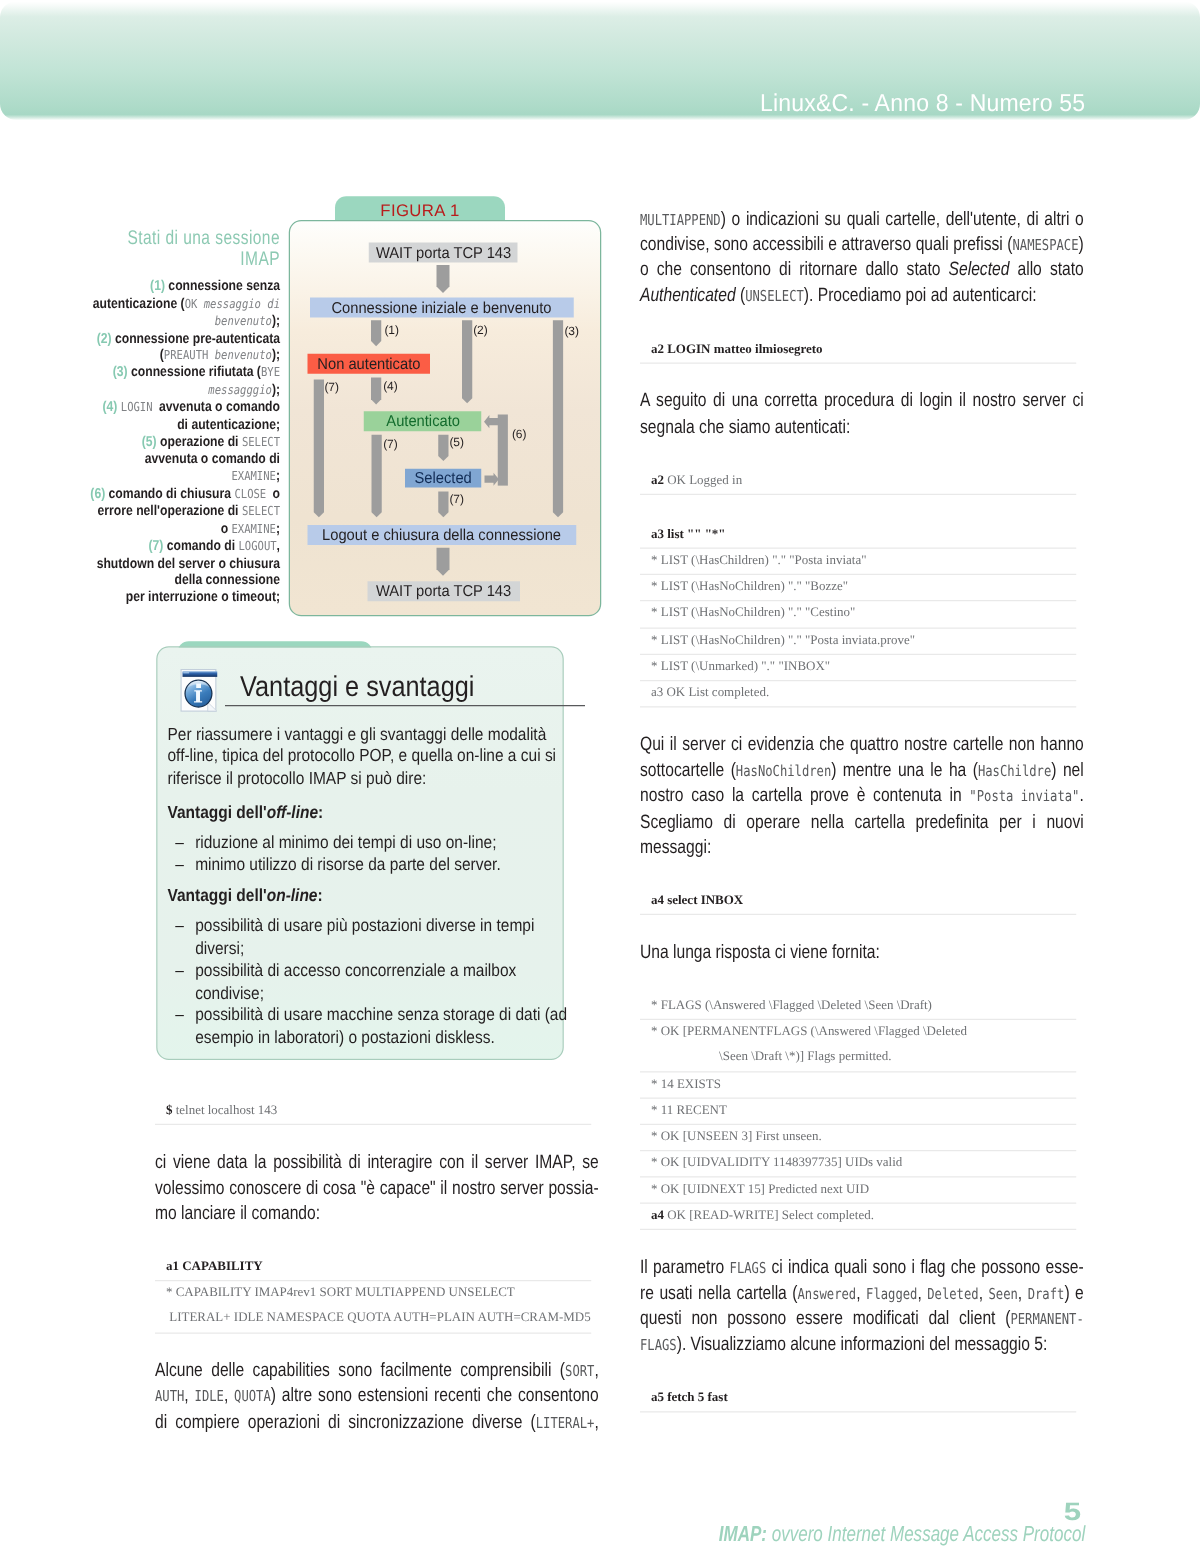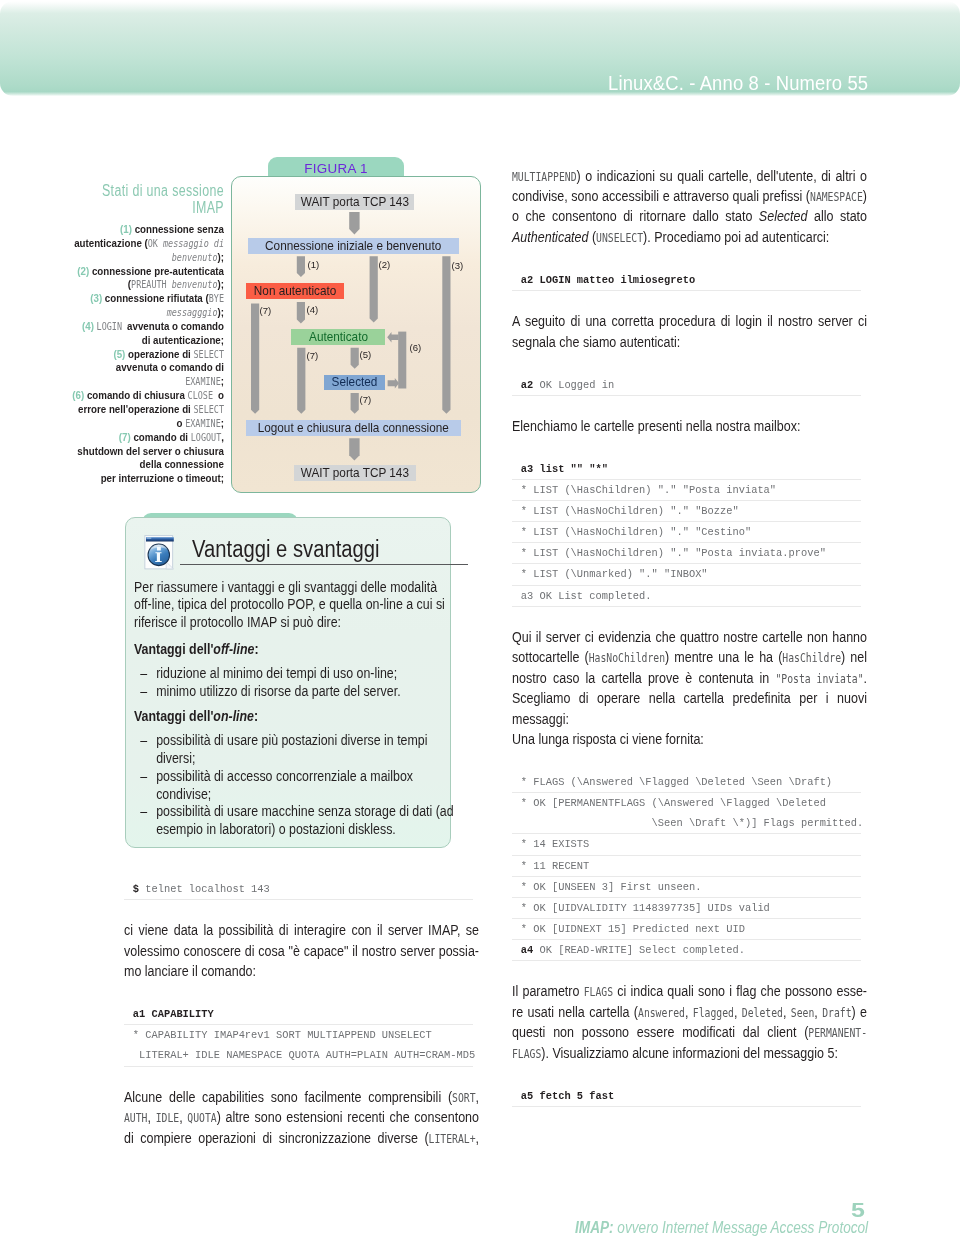--- a/index.html
+++ b/index.html
@@ -18,21 +18,21 @@
      transform:scaleX(0.786);transform-origin:100% 0;width:216px;margin-left:-46px;position:absolute;right:0;top:2px;}
   .statebox .body{margin-top:0;font-size:11.4px;font-weight:700;color:#231f20;line-height:13.85px;
      font-family:"Liberation Sans",sans-serif;transform:scaleX(0.855);transform-origin:100% 0;
      width:199px;margin-left:-29px;position:absolute;left:0;top:43px;}
   .statebox .item{display:block;white-space:nowrap;}
   .statebox .n{color:#86c9b1;font-weight:700;}
   .statebox .m{font-family:"DejaVu Sans Mono",monospace;font-weight:400;color:#808285;font-size:9.9px;}
   .statebox .mi{font-family:"DejaVu Sans Mono",monospace;font-style:italic;font-weight:400;color:#808285;font-size:9.9px;}
 
   
-  .tab{position:absolute;background:#9bd7bf;border-radius:9px 9px 0 0;color:#6d28d9;text-align:center;
+  .tab{position:absolute;background:#9bd7bf;border-radius:9px 9px 0 0;color:#b91c1c;text-align:center;
        font-size:13.4px;letter-spacing:0.3px;line-height:1;}
 
   
   .figbox{position:absolute;left:231px;top:176px;width:250px;height:317px;border:1px solid #7cb69c;
      border-radius:10px;box-sizing:border-box;
      background:linear-gradient(to bottom,#fefefc 0%,#fcf8f0 10%,#f7ecdc 28%,#f1e5d6 48%,#efe3d1 75%,#f1e5d2 100%);}
   .figsvg{position:absolute;left:0;top:0;}
   .fnode{position:absolute;box-sizing:border-box;text-align:center;font-size:12.6px;color:#231f20;
      display:flex;align-items:center;justify-content:center;white-space:nowrap;}
   .fnode span{display:inline-block;transform:scaleX(0.935);}
@@ -61,21 +61,21 @@
   .riq-ul li .d{position:absolute;left:7px;top:0;}
 
   
   .col{position:absolute;}
   .ptext{margin:0;font-size:15.4px;line-height:20.45px;color:#231f20;text-align:justify;}
   .ptext .sq{display:block;width:437px;transform:scaleX(0.8124);transform-origin:0 0;}
   .ptext .pln{display:block;text-align:justify;text-align-last:justify;white-space:nowrap;}
   .ptext .pln.last{text-align-last:left;}
   .ptext .m{font-family:"DejaVu Sans Mono",monospace;font-size:12.0px;color:#58595b;
      line-height:0;display:inline-block;vertical-align:baseline;}
-  .codeblk{font-family:Liberation Mono, monospace;font-size:10.38px;margin:22.5px 0 0 0;width:349px;}
+  .codeblk{font-family:Liberation Serif, serif;font-size:10.38px;margin:22.5px 0 0 0;width:349px;}
   .col > *:first-child{margin-top:0;}
   .codeblk + .ptext{margin-top:20.3px;}
   .cln{padding:0 0 0 8.8px;border-bottom:1px solid #e9e9e9;line-height:20.1px;white-space:pre;}
   .cb{color:#231f20;font-weight:700;}
   .cm{color:#6f7174;}
 
   
   .footer-num{position:absolute;left:851px;top:1200px;font-size:20px;color:#9ed3bd;font-weight:700;line-height:1;
      display:inline-block;transform:scaleX(1.25);transform-origin:0 0;}
   .footer-txt{position:absolute;left:575px;top:1219px;font-size:17.4px;color:#9ed3bd;font-style:italic;
@@ -254,43 +254,41 @@
       </div>
       <p class="ptext">
         <span class="sq">
           <span class="pln"><span>A seguito di una corretta procedura di login il nostro server ci</span></span>
           <span class="pln last"><span>segnala che siamo autenticati:</span></span>
         </span>
       </p>
       <div class="codeblk">
         <div class="cln"><span class="cb">a2 </span><span class="cm">OK Logged in</span></div>
       </div>
-      <p class="ptext">
-        <span class="sq">
-          <span class="pln last"><span>Elenchiamo le cartelle presenti nella nostra mailbox:</span></span>
-        </span>
-      </p>
       <div class="codeblk">
         <div class="cln"><span class="cb">a3 list "" "*"</span></div>
         <div class="cln"><span class="cm">* LIST (\HasChildren) "." "Posta inviata"</span></div>
         <div class="cln"><span class="cm">* LIST (\HasNoChildren) "." "Bozze"</span></div>
         <div class="cln"><span class="cm">* LIST (\HasNoChildren) "." "Cestino"</span></div>
         <div class="cln"><span class="cm">* LIST (\HasNoChildren) "." "Posta inviata.prove"</span></div>
         <div class="cln"><span class="cm">* LIST (\Unmarked) "." "INBOX"</span></div>
         <div class="cln"><span class="cm">a3 OK List completed.</span></div>
       </div>
       <p class="ptext">
         <span class="sq">
           <span class="pln"><span>Qui il server ci evidenzia che quattro nostre cartelle non hanno</span></span>
           <span class="pln"><span>sottocartelle (</span><span class="m">HasNoChildren</span><span>) mentre una le ha (</span><span class="m">HasChildre</span><span>) nel</span></span>
           <span class="pln"><span>nostro caso la cartella prove è contenuta in </span><span class="m">"Posta inviata"</span><span>.</span></span>
           <span class="pln"><span>Scegliamo di operare nella cartella predefinita per i nuovi</span></span>
           <span class="pln last"><span>messaggi:</span></span>
         </span>
       </p>
+      <div class="codeblk">
+        <div class="cln"><span class="cb">a4 select INBOX</span></div>
+      </div>
       <p class="ptext">
         <span class="sq">
           <span class="pln last"><span>Una lunga risposta ci viene fornita:</span></span>
         </span>
       </p>
       <div class="codeblk">
         <div class="cln"><span class="cm">* FLAGS (\Answered \Flagged \Deleted \Seen \Draft)</span></div>
         <div class="cln"><span class="cm">* OK [PERMANENTFLAGS (\Answered \Flagged \Deleted</span><br><span class="cm">                     \Seen \Draft \*)] Flags permitted.</span></div>
         <div class="cln"><span class="cm">* 14 EXISTS</span></div>
         <div class="cln"><span class="cm">* 11 RECENT</span></div>

